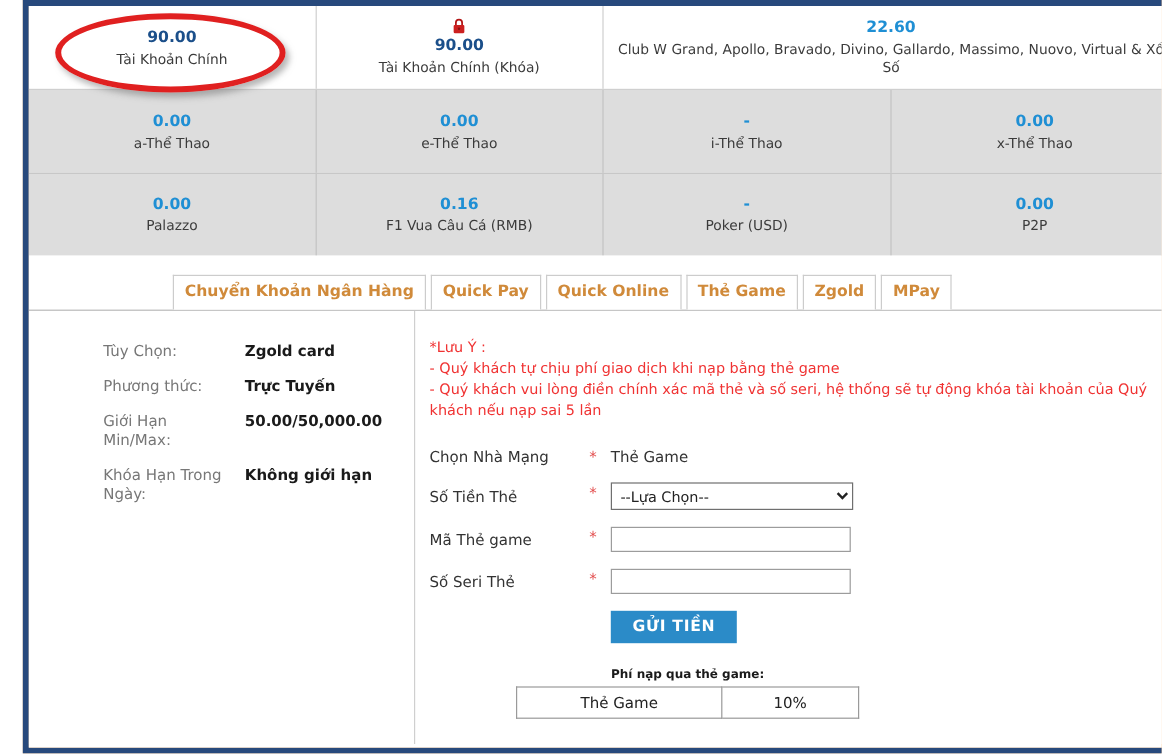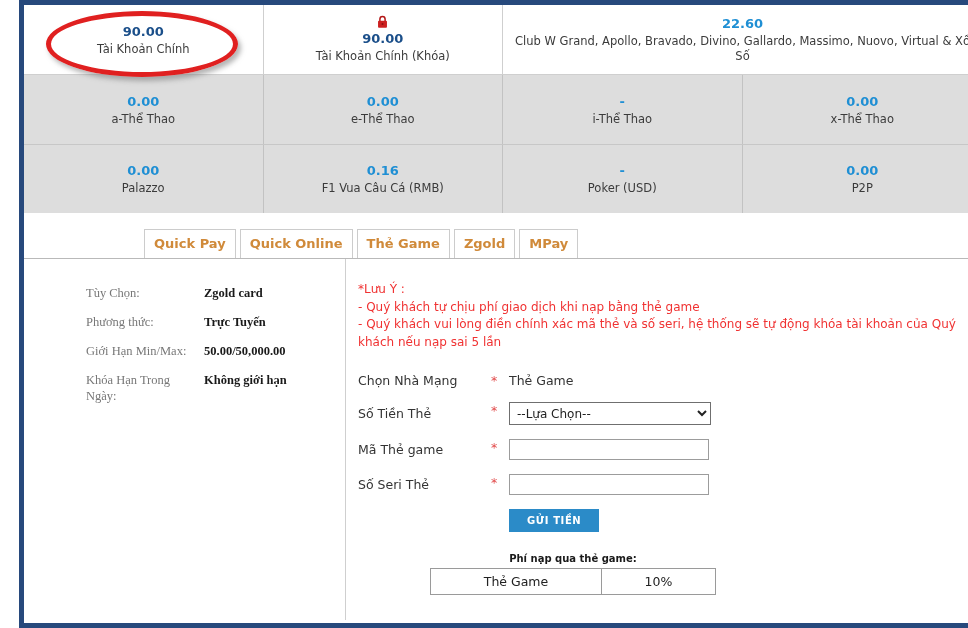--- a/index.html
+++ b/index.html
@@ -139,21 +139,21 @@
     height: 361px;
     background: #ffffff;
   }
   .left-panel {
     width: 322px;
     box-sizing: border-box;
     padding: 26px 0 0 62px;
     border-right: 1px solid #cfcfcf;
     height: 100%;
   }
-  .info-table { border-collapse: collapse; font-family: Liberation Serif, serif; }
+  .info-table { border-collapse: collapse; }
   .info-table td {
     vertical-align: top;
     padding: 0 0 13px 0;
     font-size: 12.5px;
     line-height: 16px;
   }
   .info-key {
     color: #777777;
     width: 110px;
     padding-right: 8px !important;
@@ -217,21 +217,21 @@
     font-family: "DejaVu Sans", "Liberation Sans", sans-serif;
     font-size: 12px;
     color: #222;
     padding: 0 3px;
   }
   .submit-btn {
     background: #2b8bc8;
     color: #ffffff;
     border: none;
     font-family: "DejaVu Sans", "Liberation Sans", sans-serif;
-    font-size: 10px;
+    font-size: 13px;
     font-weight: bold;
     letter-spacing: 0.6px;
     padding: 6px 18px;
     cursor: pointer;
   }
 
   
   .fee-wrap {
     margin-top: 14px;
     margin-left: 72px;
@@ -321,20 +321,21 @@
         <div class="bal-amount blue">0.00</div>
         <div class="bal-label">P2P</div>
       </div>
     </div>
 
     <div class="ellipse-annot"></div>
   </div>
 
   <div class="tabbar-wrap">
     <div class="tabbar">
+      <div class="tab">Chuyển Khoản Ngân Hàng</div>
       <div class="tab">Quick Pay</div>
       <div class="tab">Quick Online</div>
       <div class="tab">Thẻ Game</div>
       <div class="tab">Zgold</div>
       <div class="tab">MPay</div>
     </div>
   </div>
 
   <div class="content">
 

